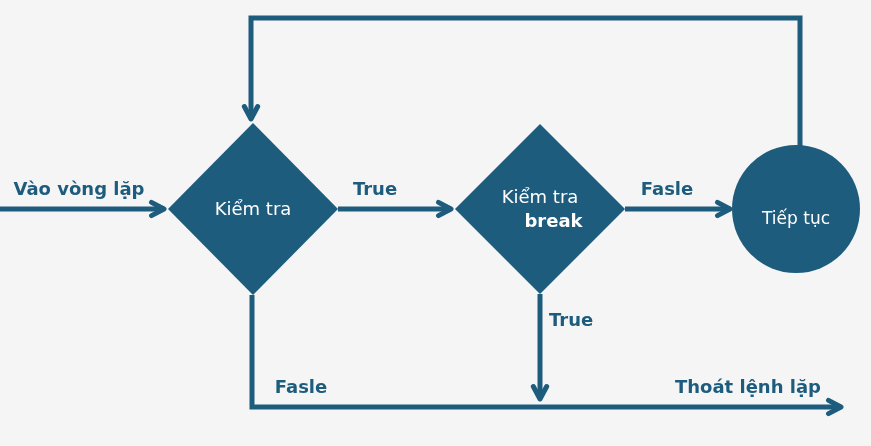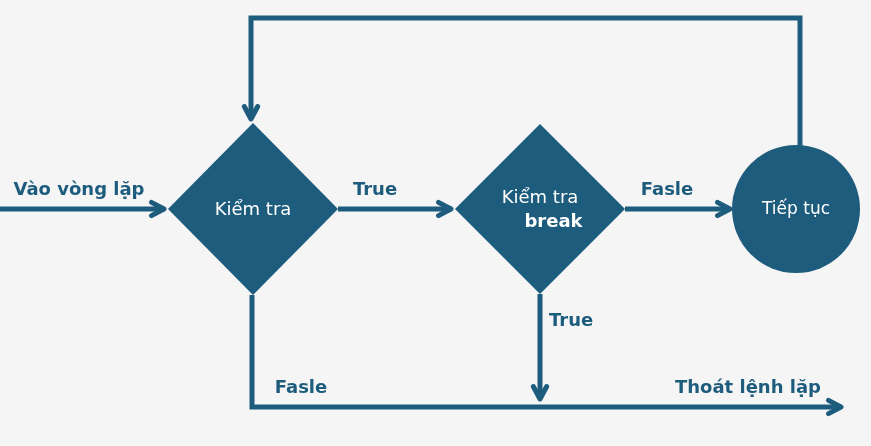--- a/index.html
+++ b/index.html
@@ -72,21 +72,21 @@
 
   <div class="node-label" style="left:168px; top:123px; width:170px; height:172px;">
     <span>Kiểm tra</span>
   </div>
 
   <div class="node-label" style="left:455px; top:124px; width:170px; height:170px; line-height:1.35;">
     <span>Kiểm tra</span>
     <span class="bold">break</span>
   </div>
 
-  <div class="node-label circle-label" style="left:732px; top:145px; width:128px; height:128px;justify-content:center;">
+  <div class="node-label circle-label" style="left:732px; top:155px; width:128px; height:128px;justify-content:center;">
     <span>Tiếp tục</span>
   </div>
 
   <div class="edge-label" style="left:4px; top:178px; width:150px;">Vào vòng lặp</div>
 
   <div class="edge-label" style="left:340px; top:178px; width:70px;">True</div>
 
   <div class="edge-label" style="left:632px; top:178px; width:70px;">Fasle</div>
 
   <div class="edge-label" style="left:549px; top:309px; text-align:left;">True</div>

